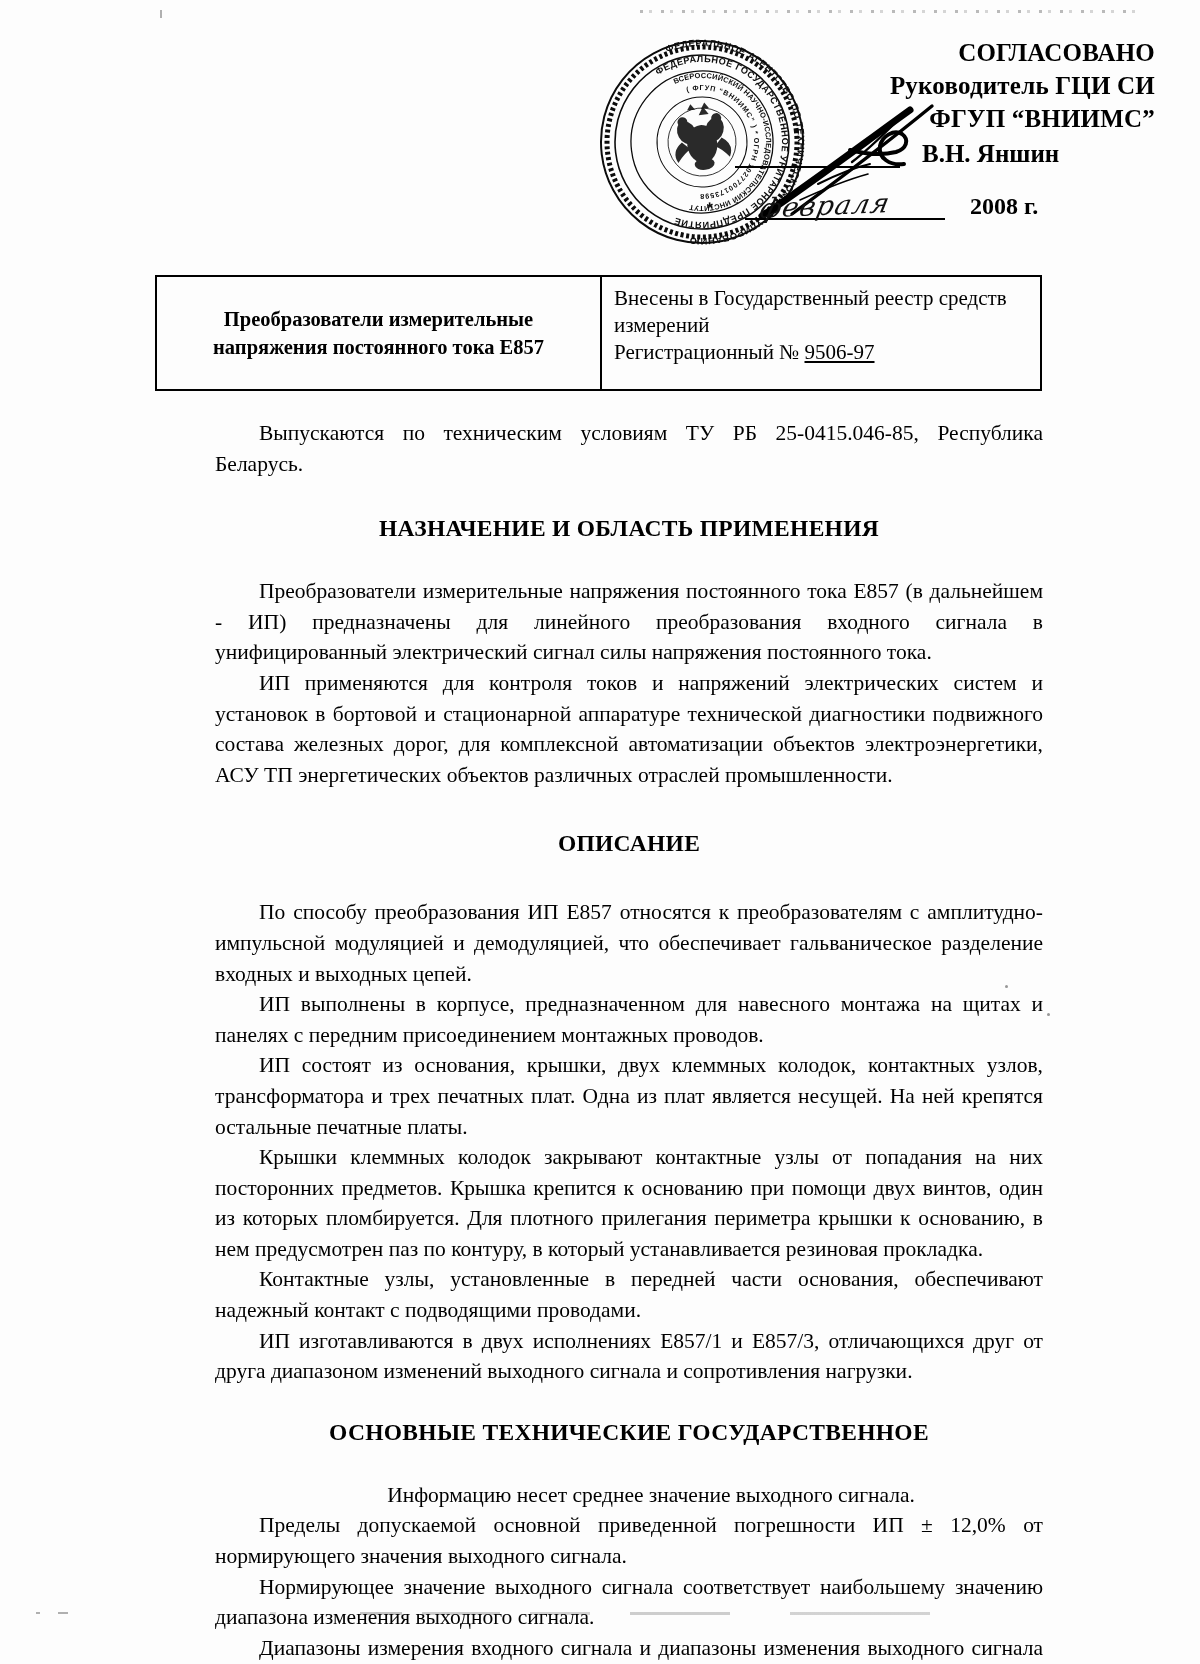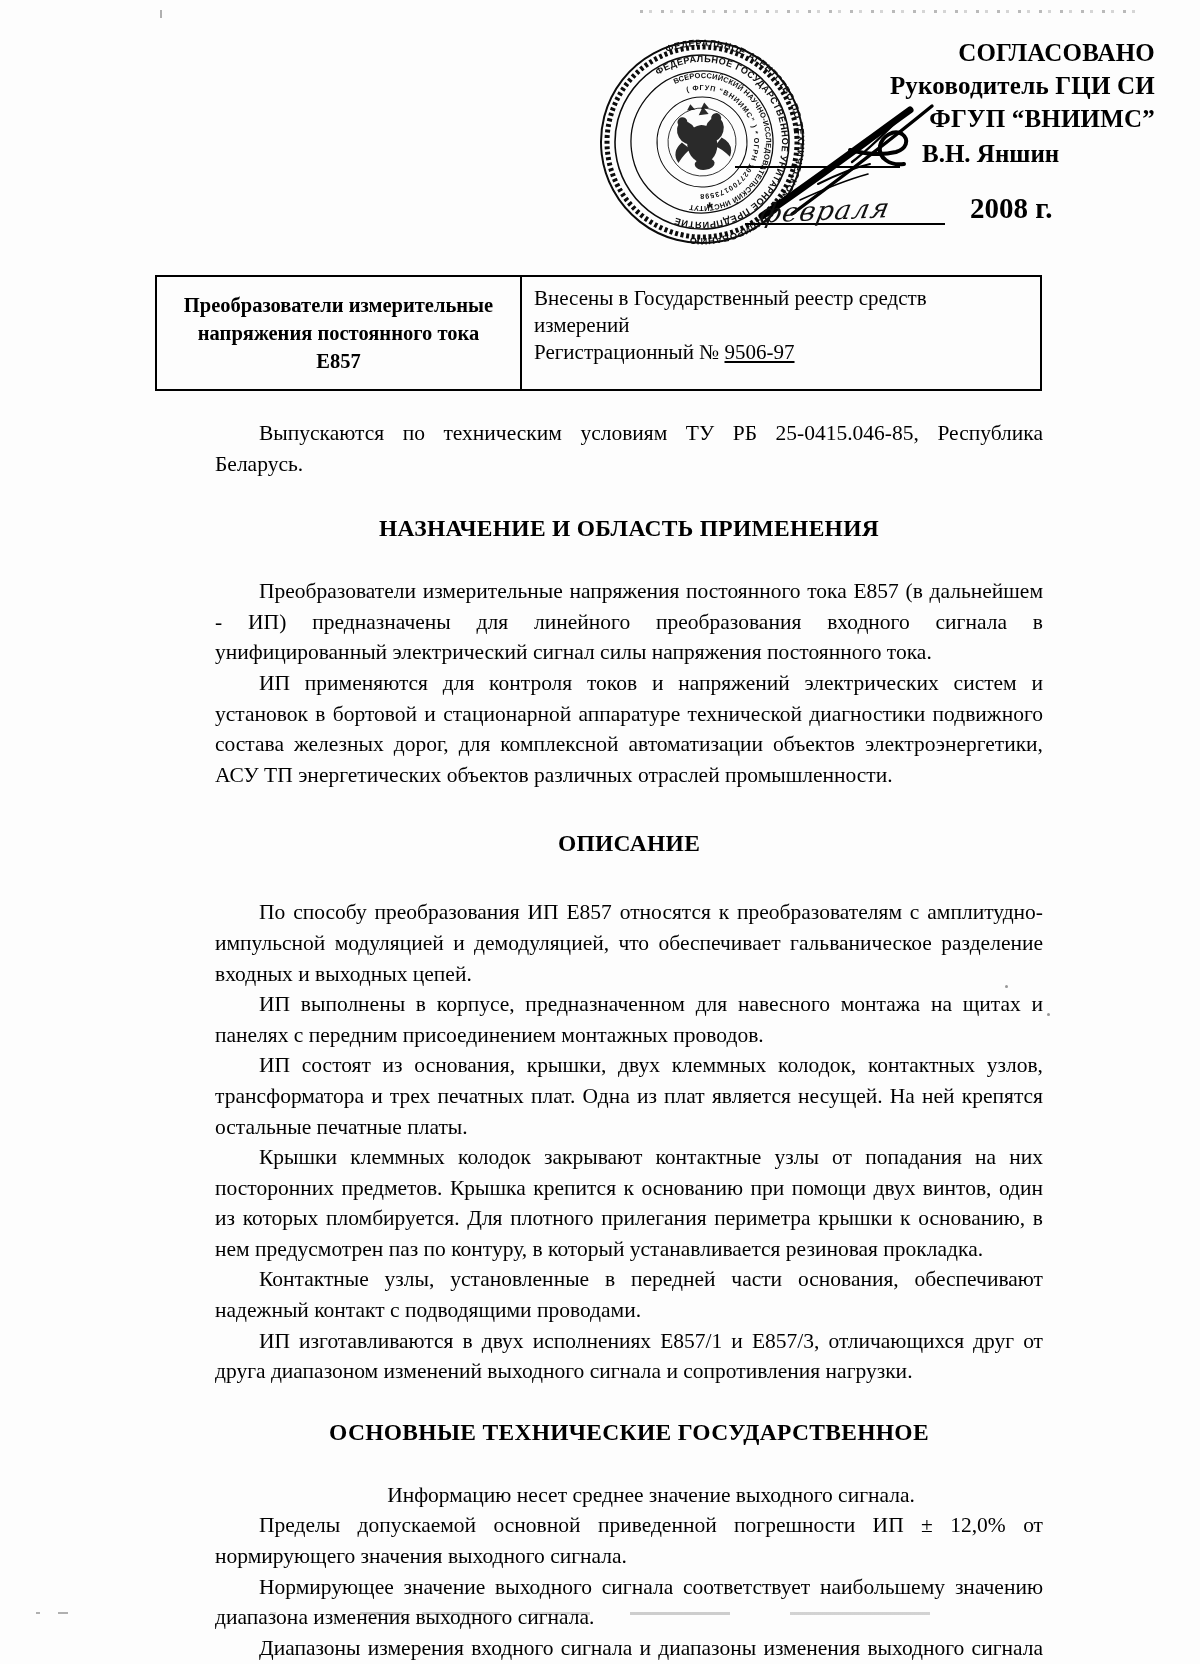--- a/index.html
+++ b/index.html
@@ -108,21 +108,21 @@
     align-items: flex-end;
   }
   .date-rule {
     width: 200px;
     border-bottom: 2px solid #000;
     height: 26px;
     position: relative;
   }
   .date-year {
     font-weight: bold;
-    font-size: 29px;
+    font-size: 24px;
     margin-left: 25px;
     white-space: nowrap;
   }
   .hand-month {
     position: absolute;
     left: 16px;
     bottom: -3px;
     font-family: "DejaVu Serif", serif;
     font-style: italic;
     font-size: 27px;
@@ -159,21 +159,21 @@
     position: absolute;
     left: 155px;
     top: 275px;
     width: 887px;
     height: 116px;
     border: 2px solid #000;
     display: flex;
     box-sizing: border-box;
   }
   .hdr-left {
-    width: 365px;
+    width: 445px;
     box-sizing: border-box;
     border-right: 2px solid #000;
     display: flex;
     align-items: center;
     justify-content: center;
     padding: 0 23px;
   }
   .hdr-left-text {
     text-align: center;
     font-weight: bold;

